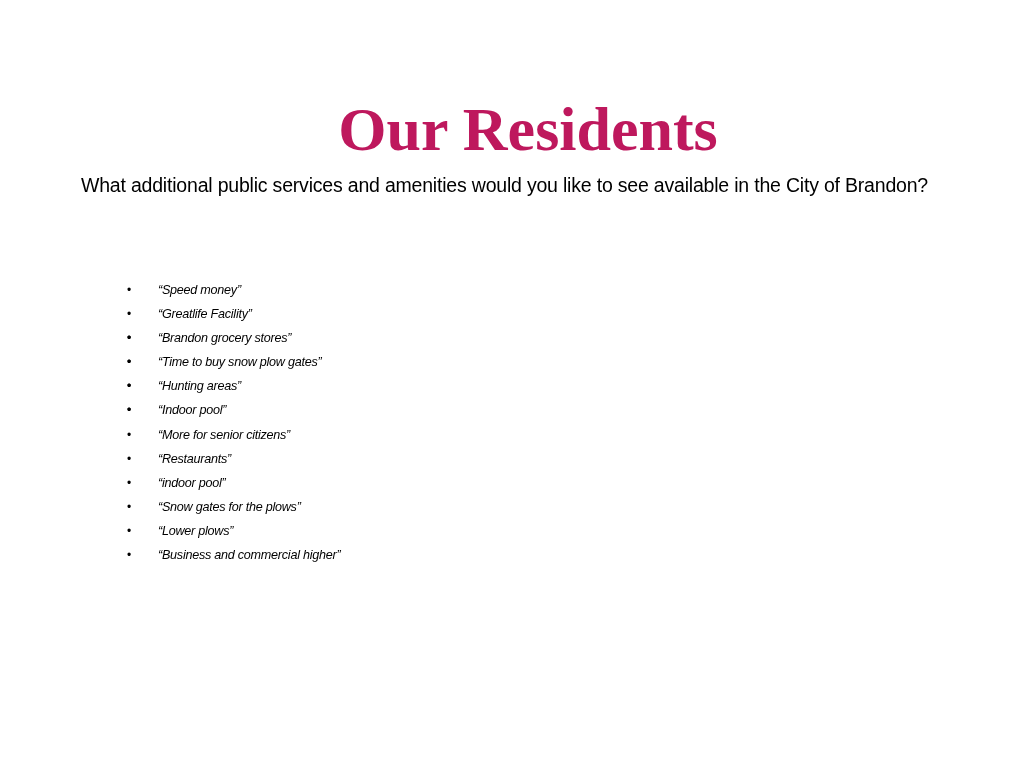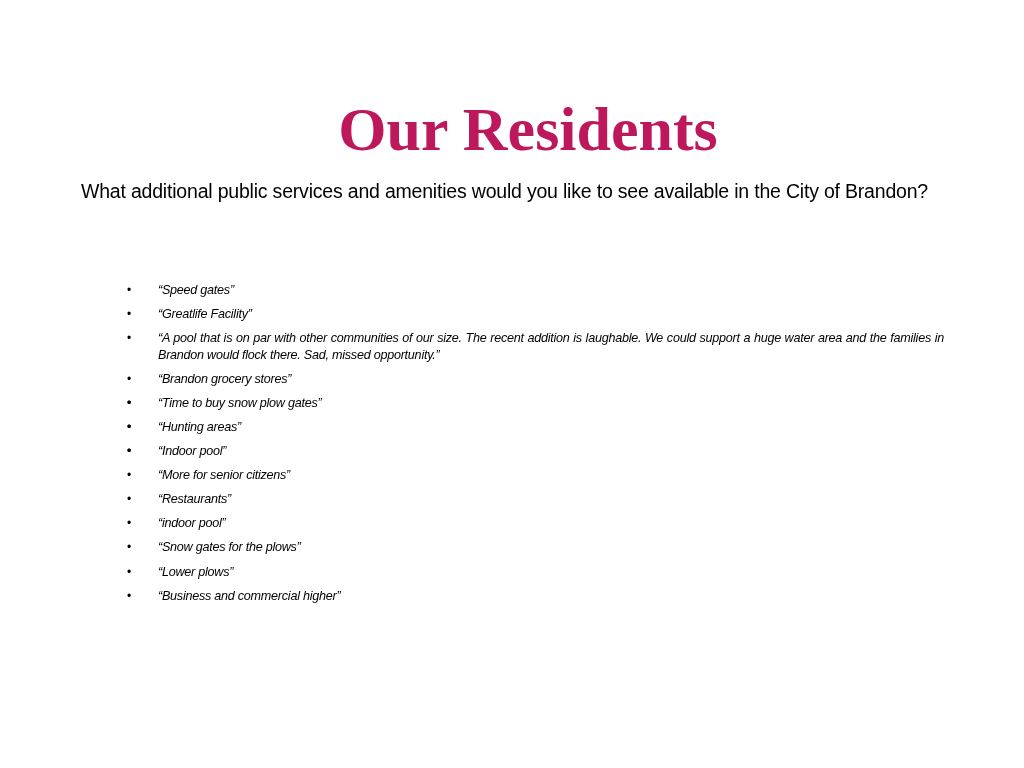--- a/index.html
+++ b/index.html
@@ -22,21 +22,21 @@
       font-family: "Liberation Serif", "DejaVu Serif", serif;
       font-weight: bold;
       font-size: 62px;
       line-height: 74px;
       color: #be185d;
       margin: 16px;
     }
     .question {
       position: absolute;
       left: 81px;
-      top: 177px;
+      top: 171px;
       width: 862px;
       font-family: "Liberation Sans", "DejaVu Sans", sans-serif;
       font-size: 19.5px;
       line-height: 29px;
       color: #000000;
       text-align: justify;
       letter-spacing: -0.2px;
       margin: 0;
     }
     .responses {
@@ -69,23 +69,23 @@
     }
   </style>
 </head>
 <body>
 
 <h1 class="slide-title">Our Residents</h1>
 
 <p class="question">What additional public services and amenities would you like to see available in the City of Brandon?</p>
 
 <ul class="responses">
-  <li><span class="bullet">•</span><span>“Speed gates”</span></li>
+  <li><span class="bullet">•</span><span>“Speed money”</span></li>
   <li><span class="bullet">•</span><span>“Greatlife Facility”</span></li>
-  <li><span class="bullet">•</span><span>“A pool that is on par with other communities of our size. The recent addition is laughable. We could support a huge water area and the families in Brandon would flock there. Sad, missed opportunity.”</span></li>
+  <li><span class="bullet">•</span></li>
   <li><span class="bullet">•</span><span>“Brandon grocery stores”</span></li>
   <li><span class="bullet">•</span></li>
   <li><span class="bullet">•</span><span>“Time to buy snow plow gates”</span></li>
   <li><span class="bullet">•</span></li>
   <li><span class="bullet">•</span><span>“Hunting areas”</span></li>
   <li><span class="bullet">•</span></li>
   <li><span class="bullet">•</span><span>“Indoor pool”</span></li>
   <li><span class="bullet">•</span><span>“More for senior citizens”</span></li>
   <li><span class="bullet">•</span><span>“Restaurants”</span></li>
   <li><span class="bullet">•</span><span>“indoor pool”</span></li>

